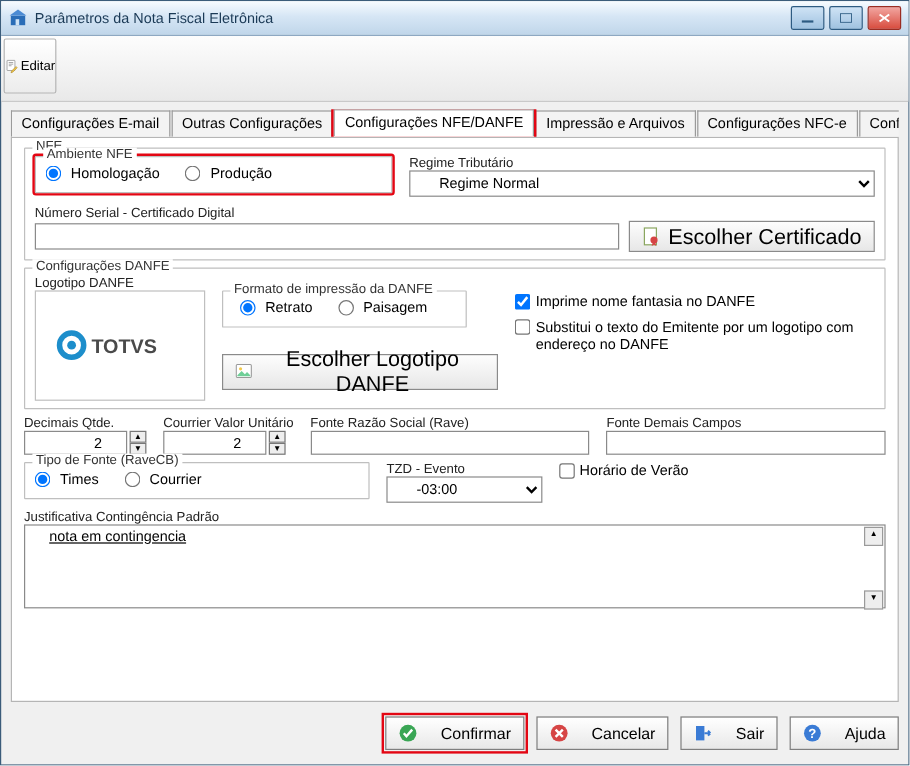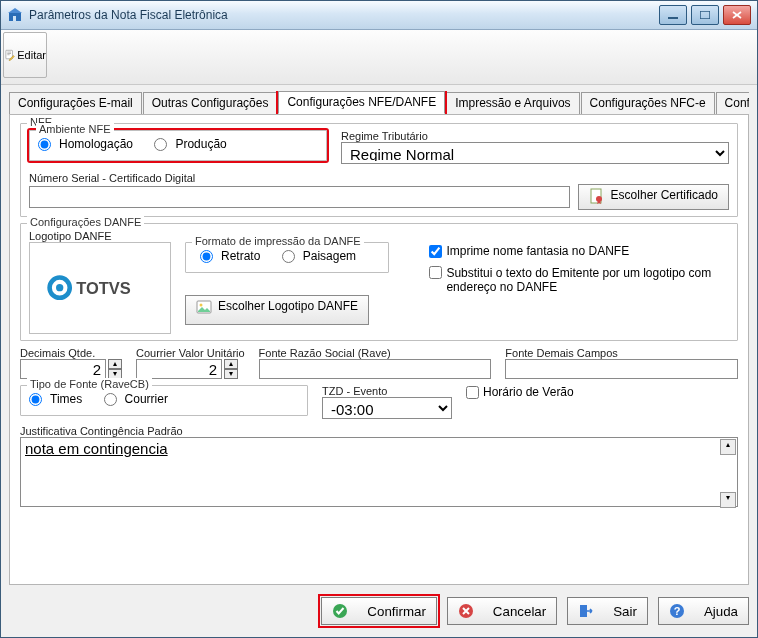--- a/index.html
+++ b/index.html
@@ -16,28 +16,28 @@
 .tool-editar svg{width:20px;height:20px}
 .tab-strip{display:flex;align-items:flex-end;margin:6px 8px 0 8px;overflow:hidden}
 .tab{padding:3px 8px 4px;border:1px solid #9a9a9a;border-bottom:none;background:#f3f3f3;margin-right:1px;font-size:12px;white-space:nowrap;position:relative}
 .tab.active{background:#fff;z-index:2;border-bottom:1px solid #fff}
 .tab.hl{outline:2px solid #e30613;outline-offset:0}
 .panel{flex:1;margin:0 8px 0 8px;border:1px solid #b5b5b5;background:#fff;box-sizing:border-box;padding:8px 10px 10px;display:flex;flex-direction:column;gap:6px;overflow:auto}
 .group{border:1px solid #bfbfbf;border-radius:1px;padding:6px 8px;position:relative;background:#fff}
 .group>.legend{position:absolute;top:-8px;left:6px;background:#fff;padding:0 3px;font-size:11px;color:#333}
 .row{display:flex;gap:14px;align-items:flex-start}
 .field-label{font-size:11px;color:#222}
-input[type=text],select,textarea{font-family:inherit;font-size:15px;border:1px solid #8a8a8a;background:#fff;padding:2px 4px;box-sizing:border-box}
+input[type=text],select,textarea{font-family:inherit;font-size:12px;border:1px solid #8a8a8a;background:#fff;padding:2px 20px;box-sizing:border-box}
 select{height:22px}
 textarea{resize:none}
 .radio{display:inline-flex;align-items:center;gap:8px;margin-right:18px}
 .radio input{margin:0}
 .chk{display:inline-flex;align-items:center;gap:4px}
 .chk input{margin:0}
-.btn{display:inline-flex;align-items:flex-start;gap:6px;padding:3px 10px;border:1px solid #8a8a8a;background:linear-gradient(#fdfdfd,#e7e7e7);font-size:12px;height:26px;box-sizing:border-box}
+.btn{display:inline-flex;align-items:center;gap:6px;padding:3px 10px;border:1px solid #8a8a8a;background:linear-gradient(#fdfdfd,#e7e7e7);font-size:18px;height:26px;box-sizing:border-box}
 .btn .ico{width:16px;height:16px;display:inline-flex;align-items:center;justify-content:center}
 .spin{display:flex;align-items:center}
 .spin input{width:86px;text-align:right;height:20px}
 .spin .nudge{display:flex;flex-direction:column;margin-left:2px}
 .spin .nudge button{width:14px;height:10px;border:1px solid #777;background:#eee;padding:0;font-size:8px;line-height:8px}
 .logo-box{width:140px;height:90px;border:1px solid #bfbfbf;background:#fff;display:flex;align-items:center;justify-content:center}
 .logo-box svg{max-width:110px}
 .bottom-bar{height:36px;margin:8px 8px 8px;display:flex;align-items:center;justify-content:flex-end;gap:10px}
 .big-btn{display:inline-flex;align-items:center;gap:19px;height:28px;padding:0 10px;border:1px solid #7e7e7e;background:linear-gradient(#fff,#e8e8e8)}
 .big-btn.hl{outline:2px solid #e30613;outline-offset:1px}

